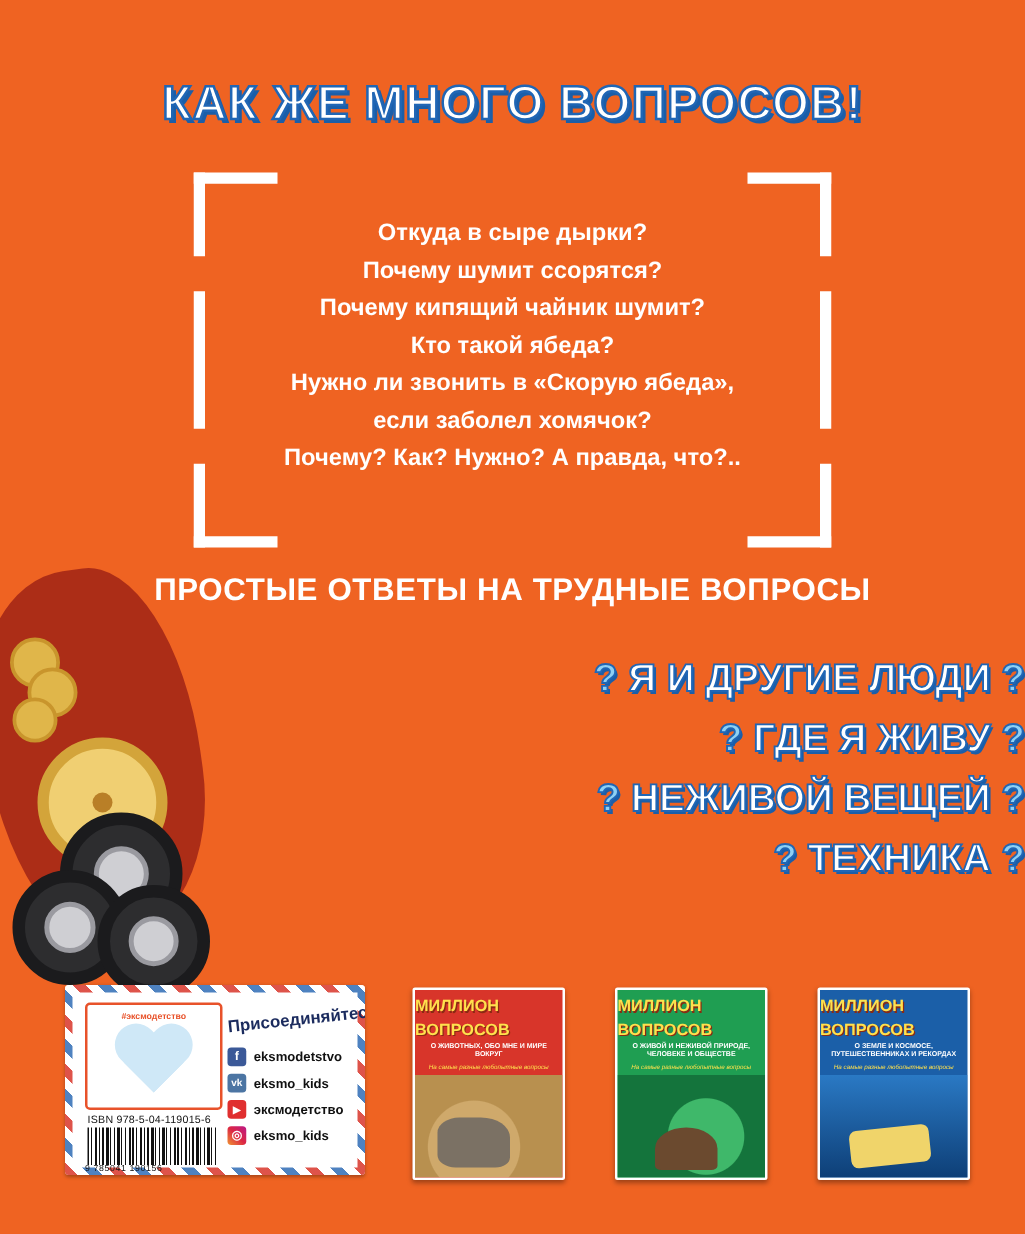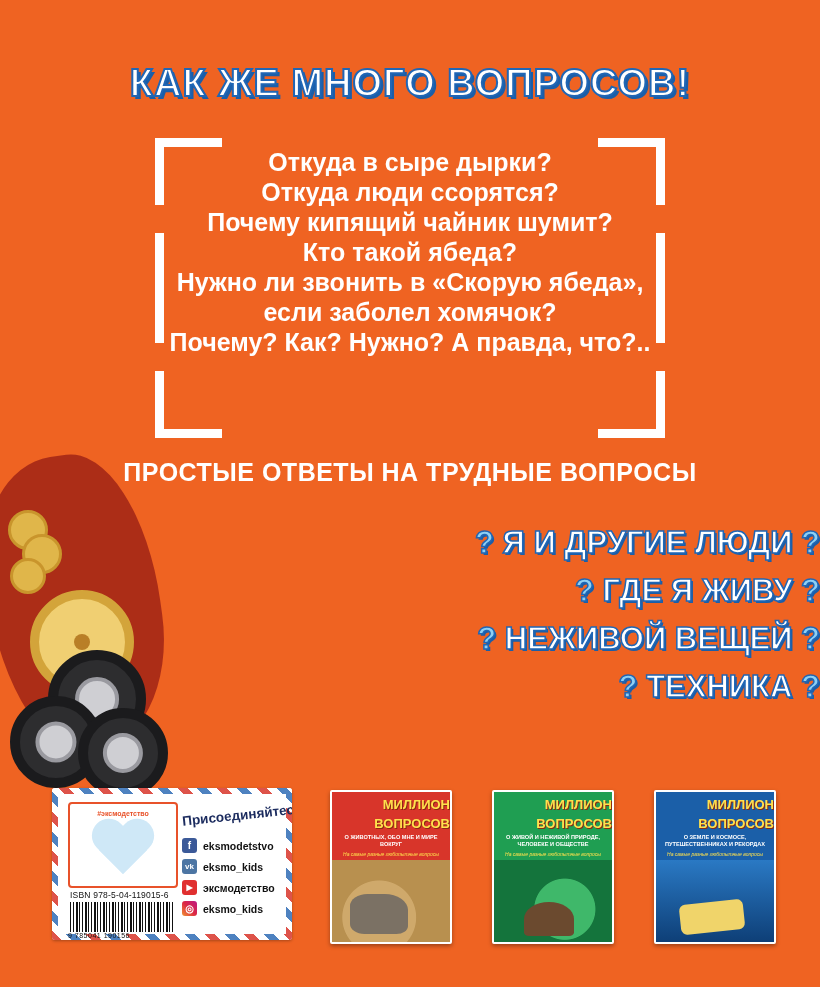--- a/index.html
+++ b/index.html
@@ -46,22 +46,22 @@
 
   .qmark{
     position:absolute;font-size:52px;font-weight:bold;color:#2f7dc4;
     text-shadow:2px 2px 0 #1b5ea8;
   }
   .qmark.left{left:130px;top:250px;transform:rotate(-12deg);}
   .qmark.right{left:645px;top:250px;transform:rotate(10deg);}
 
   
   .questions{
-    position:absolute;left:160px;top:147px;width:500px;
-    text-align:center;color:#fff;font-size:25px;line-height:30px;font-weight:600;
+    position:absolute;left:160px;top:172px;width:500px;
+    text-align:center;color:#fff;font-size:19px;line-height:30px;font-weight:600;
   }
   .questions div{white-space:nowrap;}
 
   
   .subtitle{
     position:absolute;top:458px;left:0;width:820px;text-align:center;
     color:#fff;font-size:25px;font-weight:bold;letter-spacing:.5px;
   }
 
   
@@ -136,21 +136,21 @@
   
   .mini{
     position:absolute;top:2px;width:118px;height:150px;border-radius:2px;
     box-shadow:0 2px 4px rgba(0,0,0,.35);overflow:hidden;
     border:2px solid #fff;
   }
   .mini.b1{left:330px;background:#d8352a;}
   .mini.b2{left:492px;background:#1f9e52;}
   .mini.b3{left:654px;background:#1b5fa8;}
   .mini .mt{
-    margin-top:6px;text-align:right;color:#ffe14d;font-weight:bold;
+    margin-top:6px;text-align:left;color:#ffe14d;font-weight:bold;
     font-size:13px;line-height:13px;text-shadow:1px 1px 0 #8a2a12;
   }
   .mini .mt2{font-size:13px;}
   .mini .ms{
     margin-top:4px;text-align:center;color:#fff;font-size:5.6px;line-height:7px;font-weight:bold;
     padding:0 4px;
   }
   .mini .mq{
     margin-top:3px;text-align:center;color:#ffe14d;font-size:5px;font-style:italic;
   }
@@ -222,21 +222,21 @@
     <div class="corner br"></div>
     <div class="edge left"></div>
     <div class="edge right"></div>
   </div>
 
   <div class="qmark left"></div>
   <div class="qmark right"></div>
 
   <div class="questions">
     <div>Откуда в сыре дырки?</div>
-    <div>Откуда люди ссорятся?</div>
+    <div>Почему шумит ссорятся?</div>
     <div>Почему кипящий чайник шумит?</div>
     <div>Кто такой ябеда?</div>
     <div>Нужно ли звонить в «Скорую ябеда»,</div>
     <div>если заболел хомячок?</div>
     <div>Почему? Как? Нужно? А правда, что?..</div>
   </div>
 
   <div class="subtitle">ПРОСТЫЕ ОТВЕТЫ НА ТРУДНЫЕ ВОПРОСЫ</div>
 
   <div class="sections">

